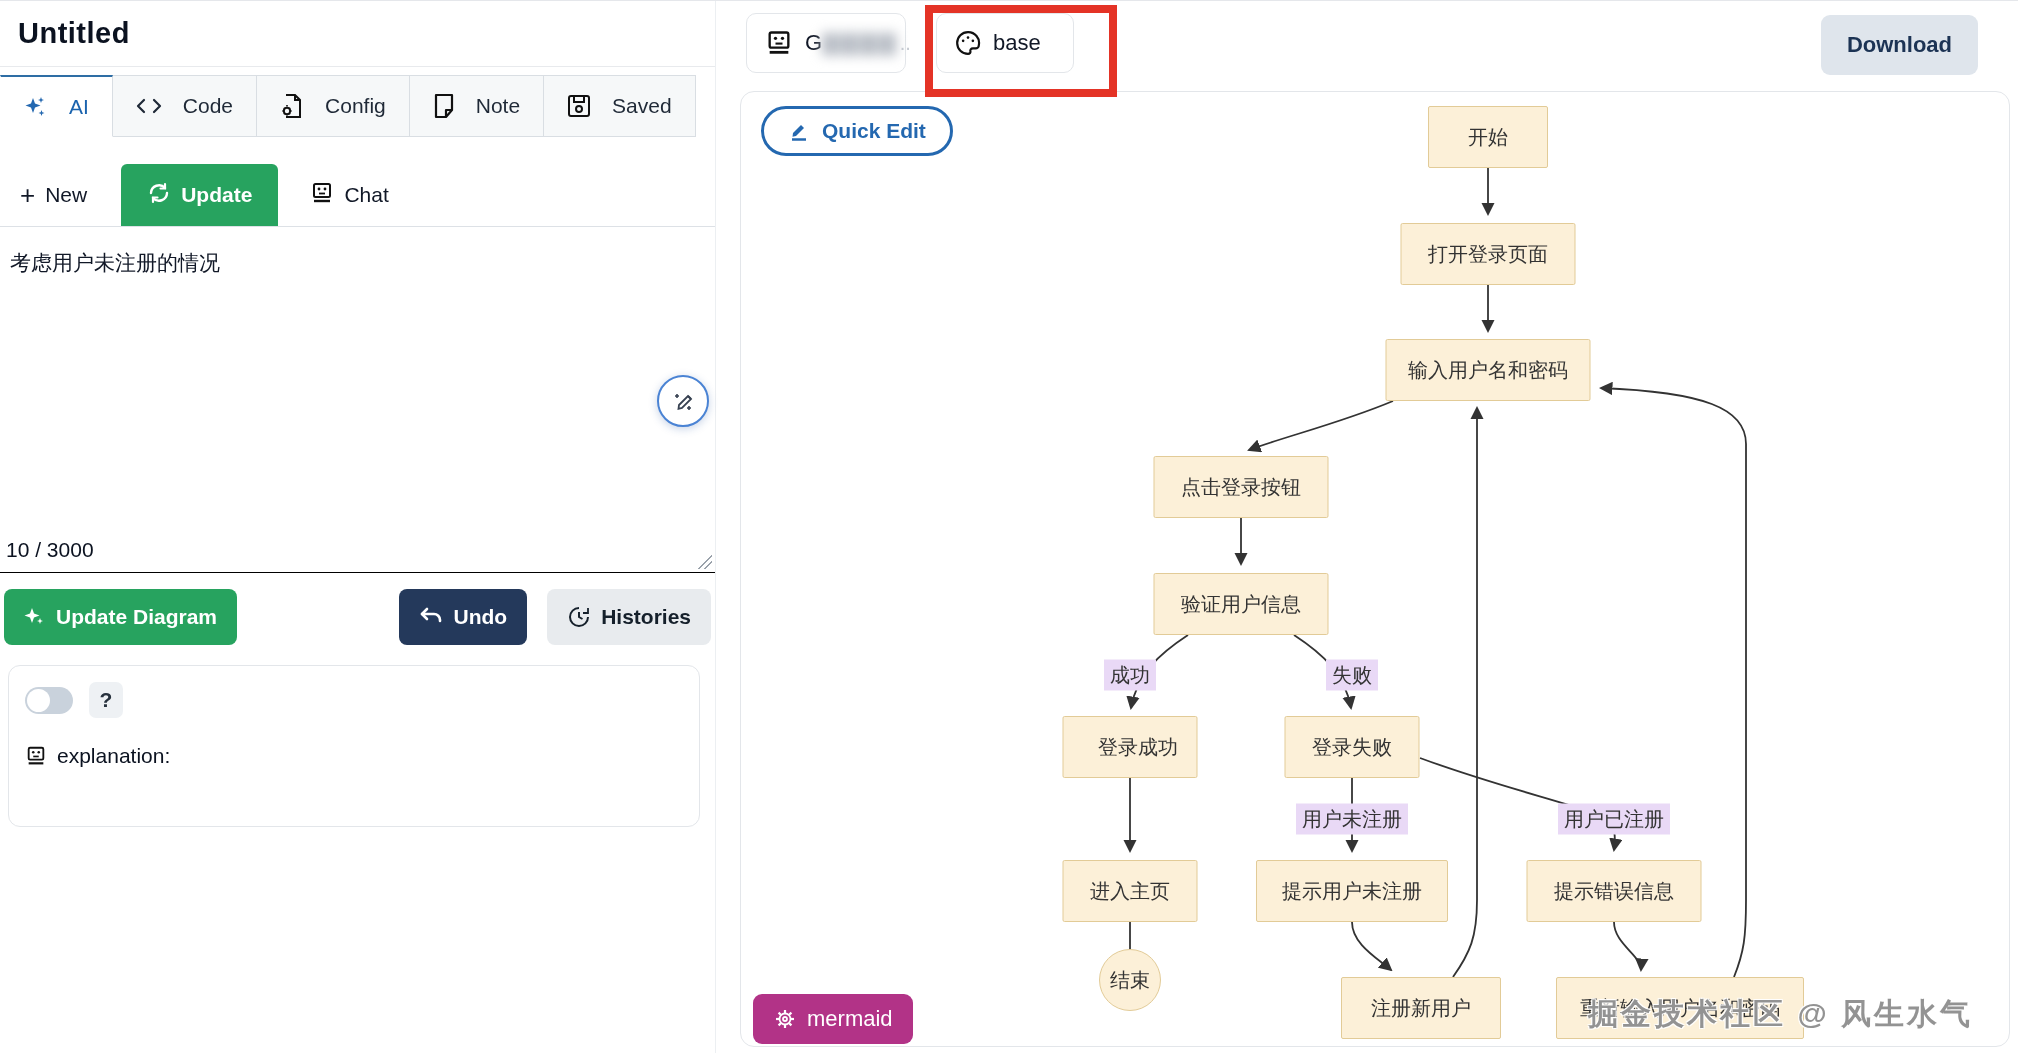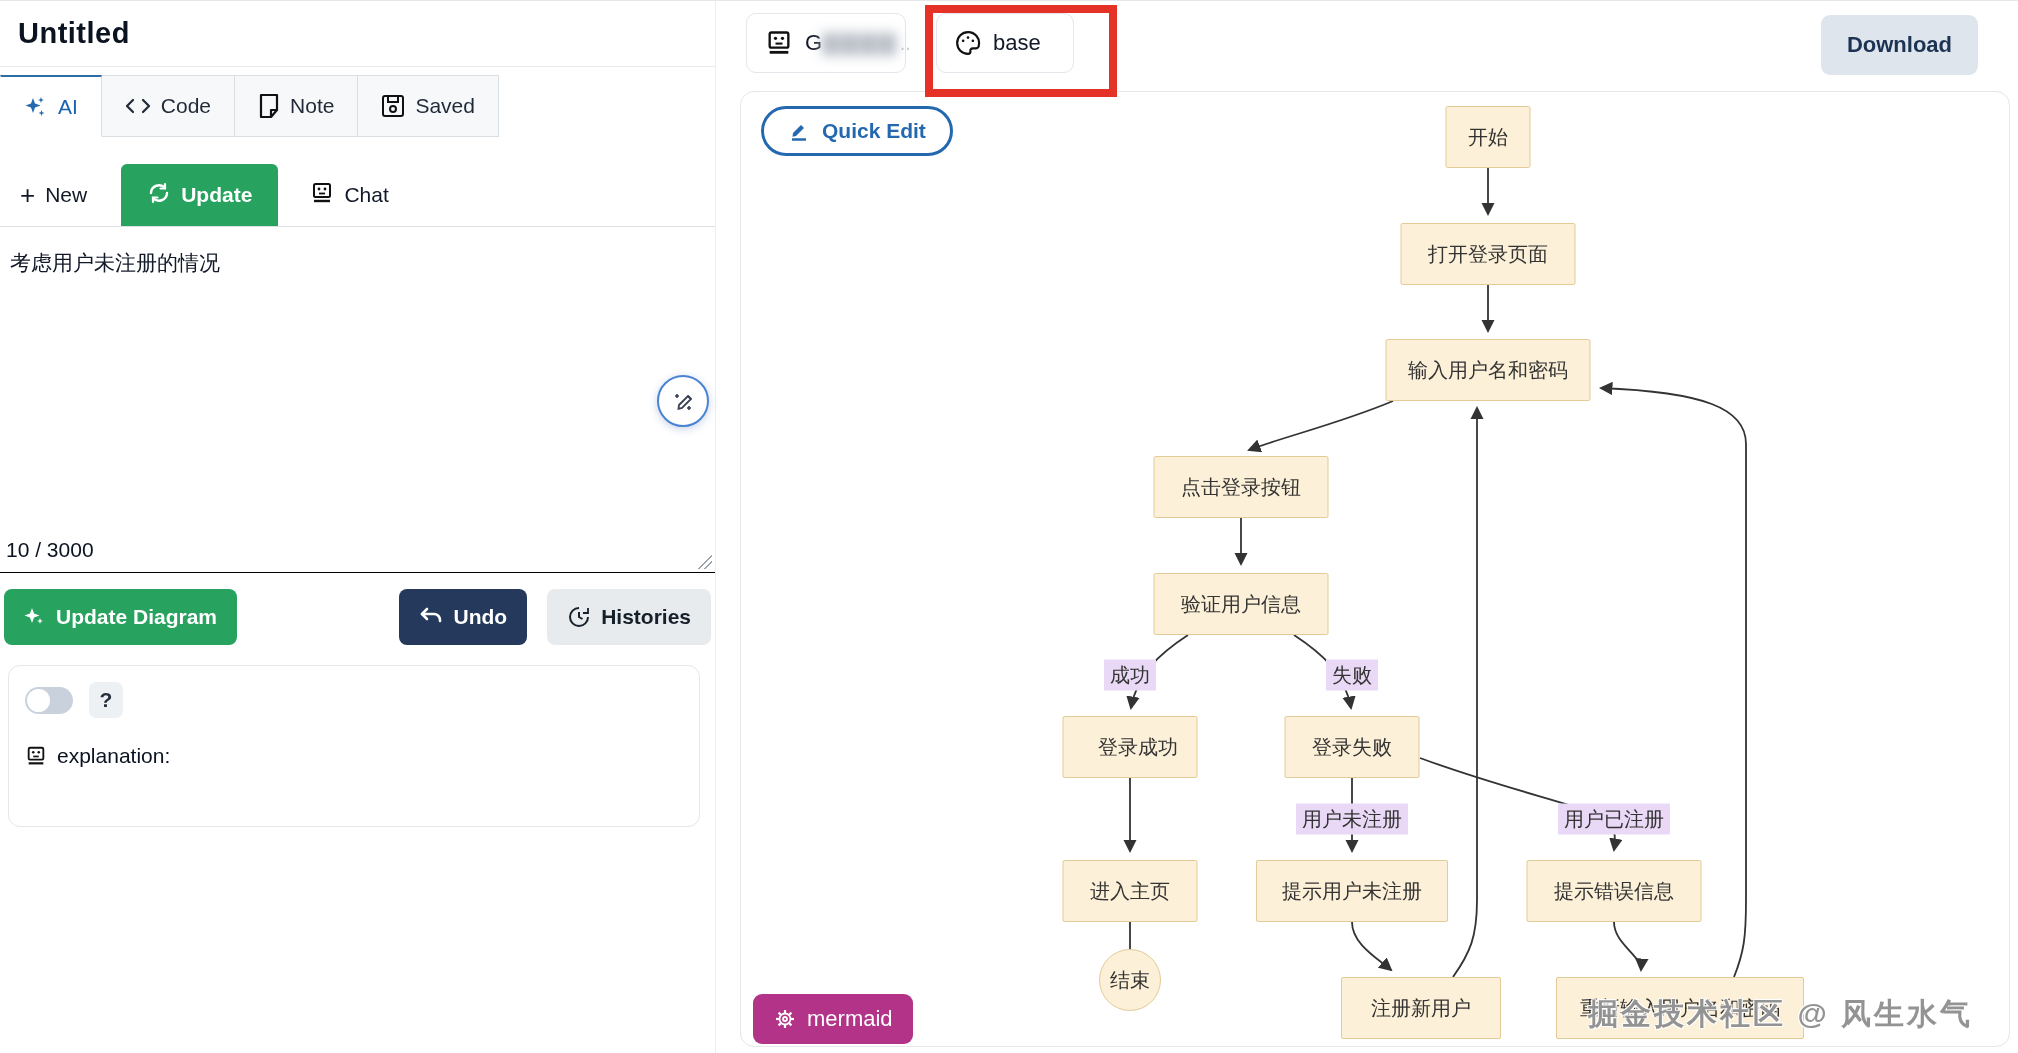--- a/index.html
+++ b/index.html
@@ -6,21 +6,21 @@
   html,body { width:2018px; height:1053px; background:#fff; overflow:hidden;
     font-family:"Liberation Sans","DejaVu Sans",sans-serif; color:#1f2937; }
   .page { position:relative; width:2018px; height:1053px; border-top:1px solid #e5e7eb; }
 
   
   .left-panel { position:absolute; left:0; top:0; width:716px; height:1053px; border-right:1px solid #eceff2; background:#fff; }
   .title-bar { height:66px; display:flex; align-items:center; padding:4px 18px; border-bottom:1px solid #e8eaed; }
   .title-bar h1 { font-size:29px; font-weight:bold; color:#0b1220; letter-spacing:.5px; }
 
   .tabs { display:flex; height:62px; margin-top:8px; }
-  .tab { display:flex; align-items:center; gap:10px; padding:0 23px; font-size:21px; color:#1f2937;
+  .tab { display:flex; align-items:center; gap:21px; padding:0 23px; font-size:21px; color:#1f2937;
     background:#f6f8f9; border:1px solid #d9dee3; border-left:none; cursor:pointer; }
   .tab:first-child { border-left:1px solid transparent; }
   .tab.active { background:#fff; border-top:2px solid #2e6da4; border-bottom:1px solid #fff; color:#1a63ae; }
   .tab .ticon { display:flex; align-items:center; }
 
   .subtabs { display:flex; align-items:flex-end; height:64px; margin-top:26px; border-bottom:1px solid #dde1e6; }
   .subtab { display:flex; align-items:center; gap:10px; font-size:21px; padding:0 20px; height:62px; color:#111827; cursor:pointer; }
   .subtab.update { background:#27a35f; color:#fff; font-weight:bold; border-radius:6px 6px 0 0; padding:0 26px; margin-left:14px; margin-right:12px; }
   .plus-glyph { font-size:26px; font-weight:400; }
 
@@ -100,20 +100,31 @@
         <span>AI</span>
       </div>
       <div class="tab">
         <span class="ticon">
           <svg width="26" height="22" viewBox="0 0 26 22" fill="none" stroke="#1f2937" stroke-width="2.2" stroke-linecap="round" stroke-linejoin="round">
               <path d="M8 5 L2 11 L8 17"></path>
               <path d="M18 5 L24 11 L18 17"></path>
             </svg>
         </span>
         <span>Code</span>
+      </div>
+      <div class="tab">
+        <span class="ticon">
+          <svg width="24" height="26" viewBox="0 0 24 26" fill="none" stroke="#111" stroke-width="2">
+              <path d="M6 2 H15 L20 7 V24 H6"></path>
+              <path d="M15 2 V7 H20"></path>
+              <circle cx="7" cy="18" r="3.2"></circle>
+              <path d="M7 13.4 V12 M7 24 V22.6 M2.4 18 H4 M10 18 H11.6 M3.8 14.8 L4.9 15.9 M9.1 20.1 L10.2 21.2 M3.8 21.2 L4.9 20.1 M9.1 15.9 L10.2 14.8" stroke-width="1.6"></path>
+            </svg>
+        </span>
+        <span>Config</span>
       </div>
       <div class="tab">
         <span class="ticon">
           <svg width="22" height="26" viewBox="0 0 22 26" fill="none" stroke="#111" stroke-width="2.2" stroke-linejoin="round">
               <path d="M3 2 H19 V17 L13 24 H3 Z"></path>
               <path d="M13 24 V17 H19"></path>
             </svg>
         </span>
         <span>Note</span>
       </div>
@@ -290,21 +301,21 @@
         <path d="M611 686 L611 759" marker-end="url(#arr)"></path>
         <path d="M679 666 C 780 703, 856 716, 870 731 C 875 740, 874 752, 873 758" marker-end="url(#arr)"></path>
         <path d="M389 830 L389 882" marker-end="url(#arr)"></path>
         <path d="M611 830 C 611 852, 636 866, 650 878" marker-end="url(#arr)"></path>
         <path d="M873 830 C 873 852, 901 864, 900 878" marker-end="url(#arr)"></path>
         <path d="M712 885 C 729 861, 736 845, 736 808 L736 316" marker-end="url(#arr)"></path>
         <path d="M993 885 C 1003 860, 1005 845, 1005 808 L1005 352 C 1005 316, 962 300, 860 296" marker-end="url(#arr)"></path>
       </g>
     </svg>
 
-    <div class="node" style="left:747px; top:45px; width:85px;">开始</div>
+    <div class="node" style="left:747px; top:45px; width:120px;">开始</div>
     <div class="node" style="left:747px; top:162px; width:175px;">打开登录页面</div>
     <div class="node" style="left:747px; top:278px; width:205px;">输入用户名和密码</div>
     <div class="node" style="left:500px; top:395px; width:175px;">点击登录按钮</div>
     <div class="node" style="left:500px; top:512px; width:175px;">验证用户信息</div>
     <div class="node" style="left:389px; top:655px; width:135px;padding-left:16px;">登录成功</div>
     <div class="node" style="left:611px; top:655px; width:135px;">登录失败</div>
     <div class="node" style="left:389px; top:799px; width:135px;">进入主页</div>
     <div class="node" style="left:611px; top:799px; width:192px;">提示用户未注册</div>
     <div class="node" style="left:873px; top:799px; width:175px;">提示错误信息</div>
     <div class="node circle" style="left:389px; top:888px;">结束</div>

